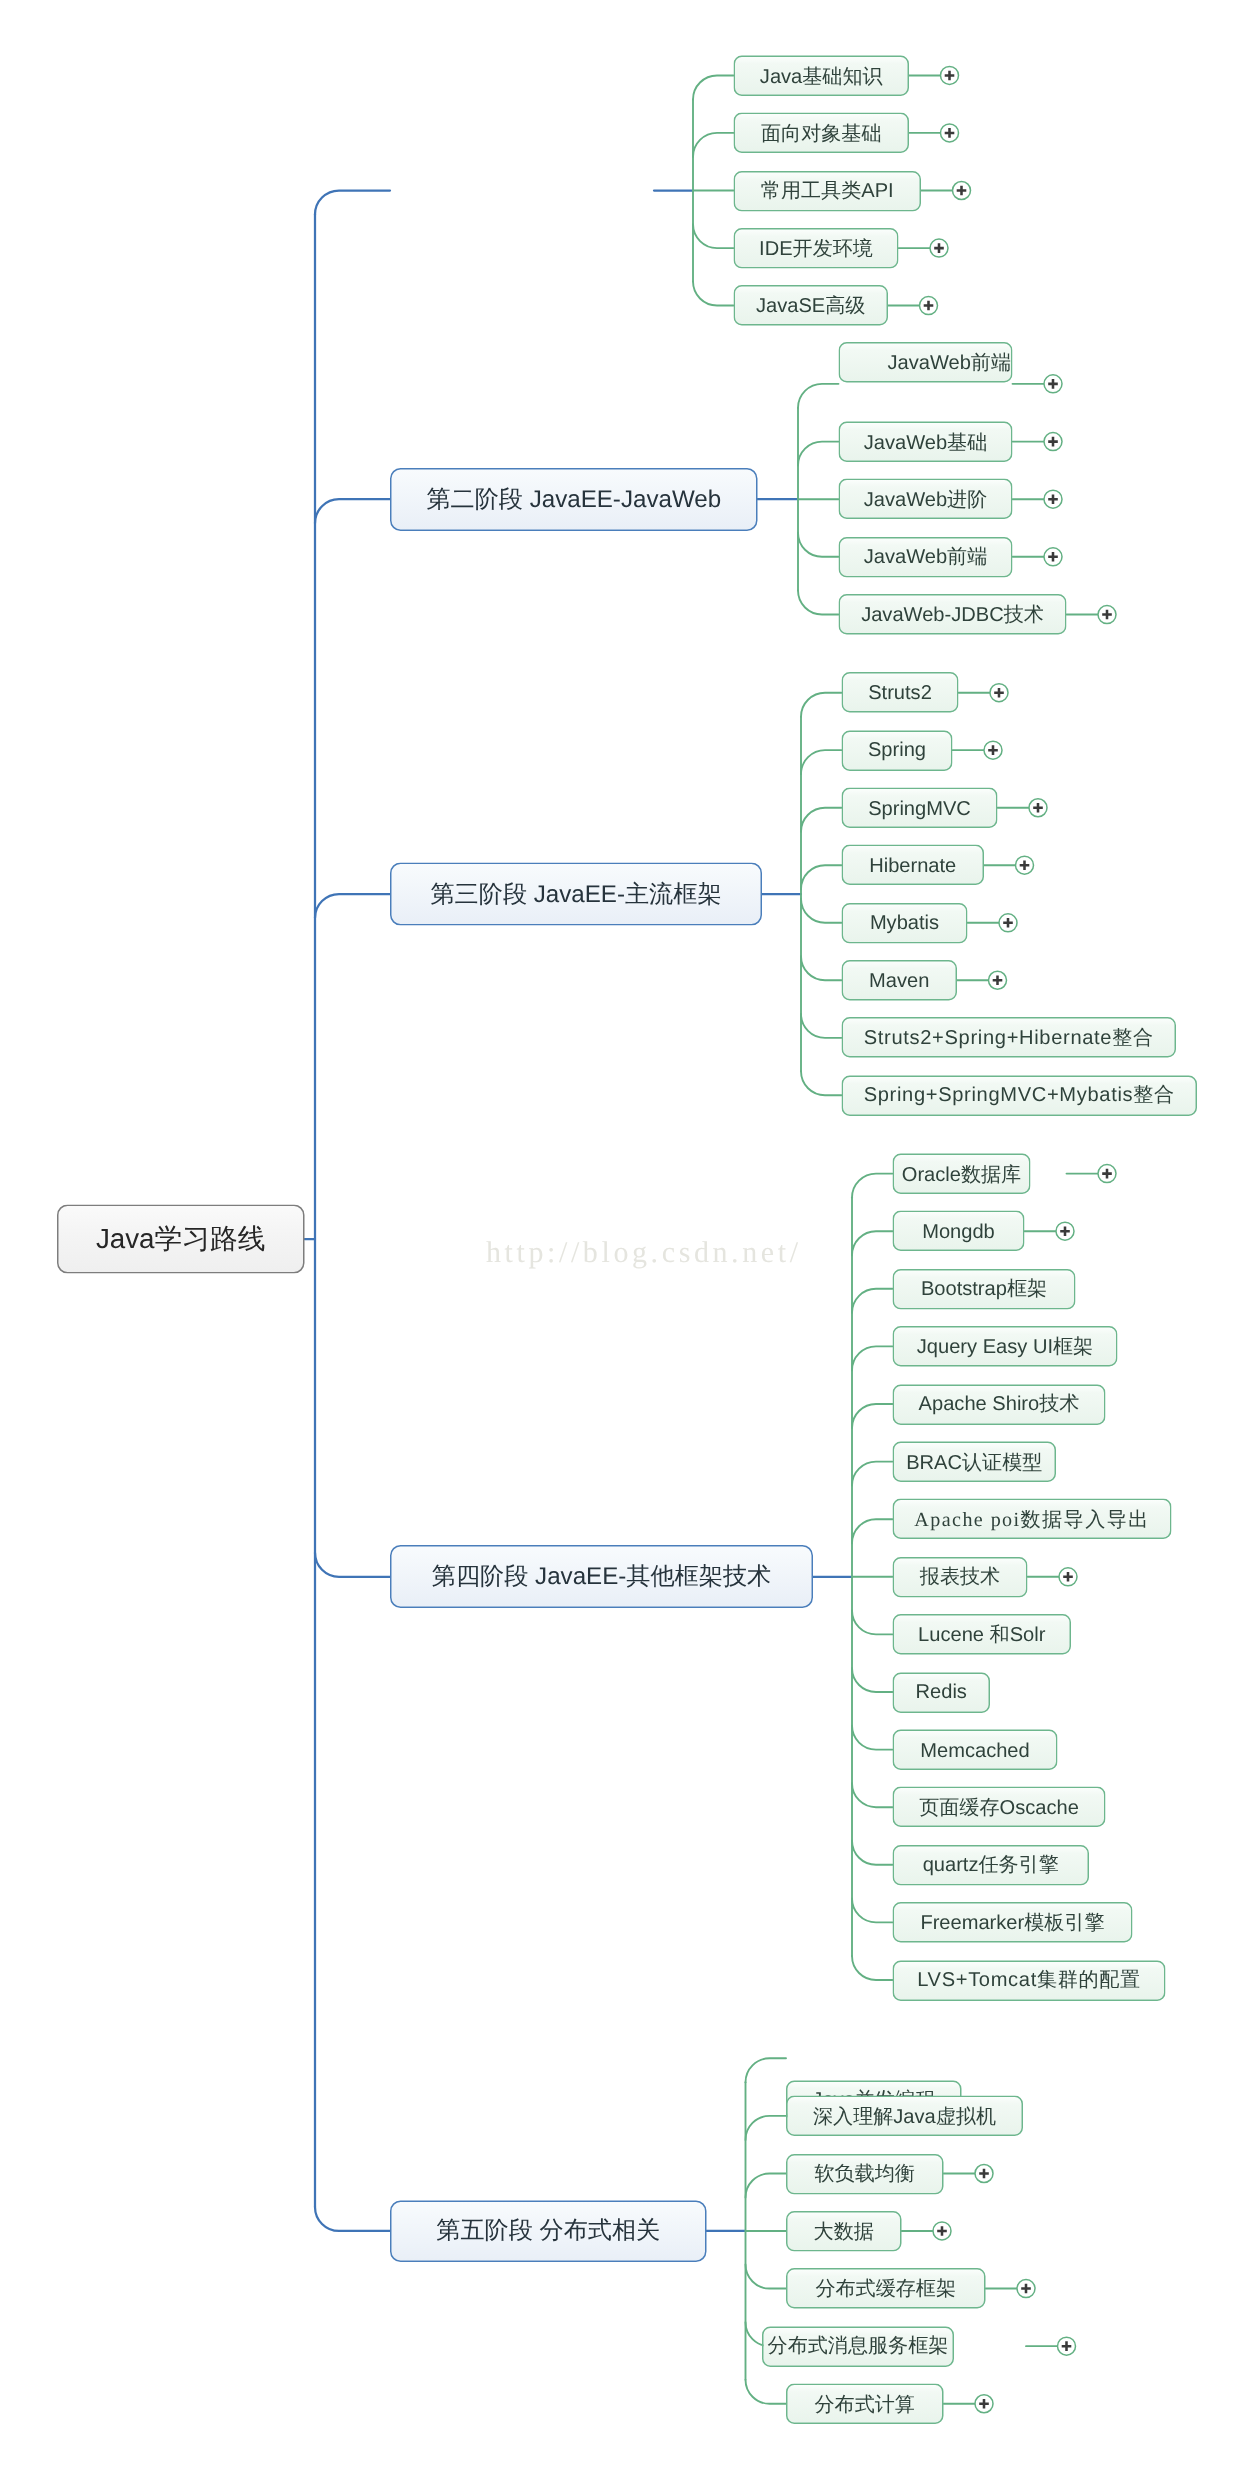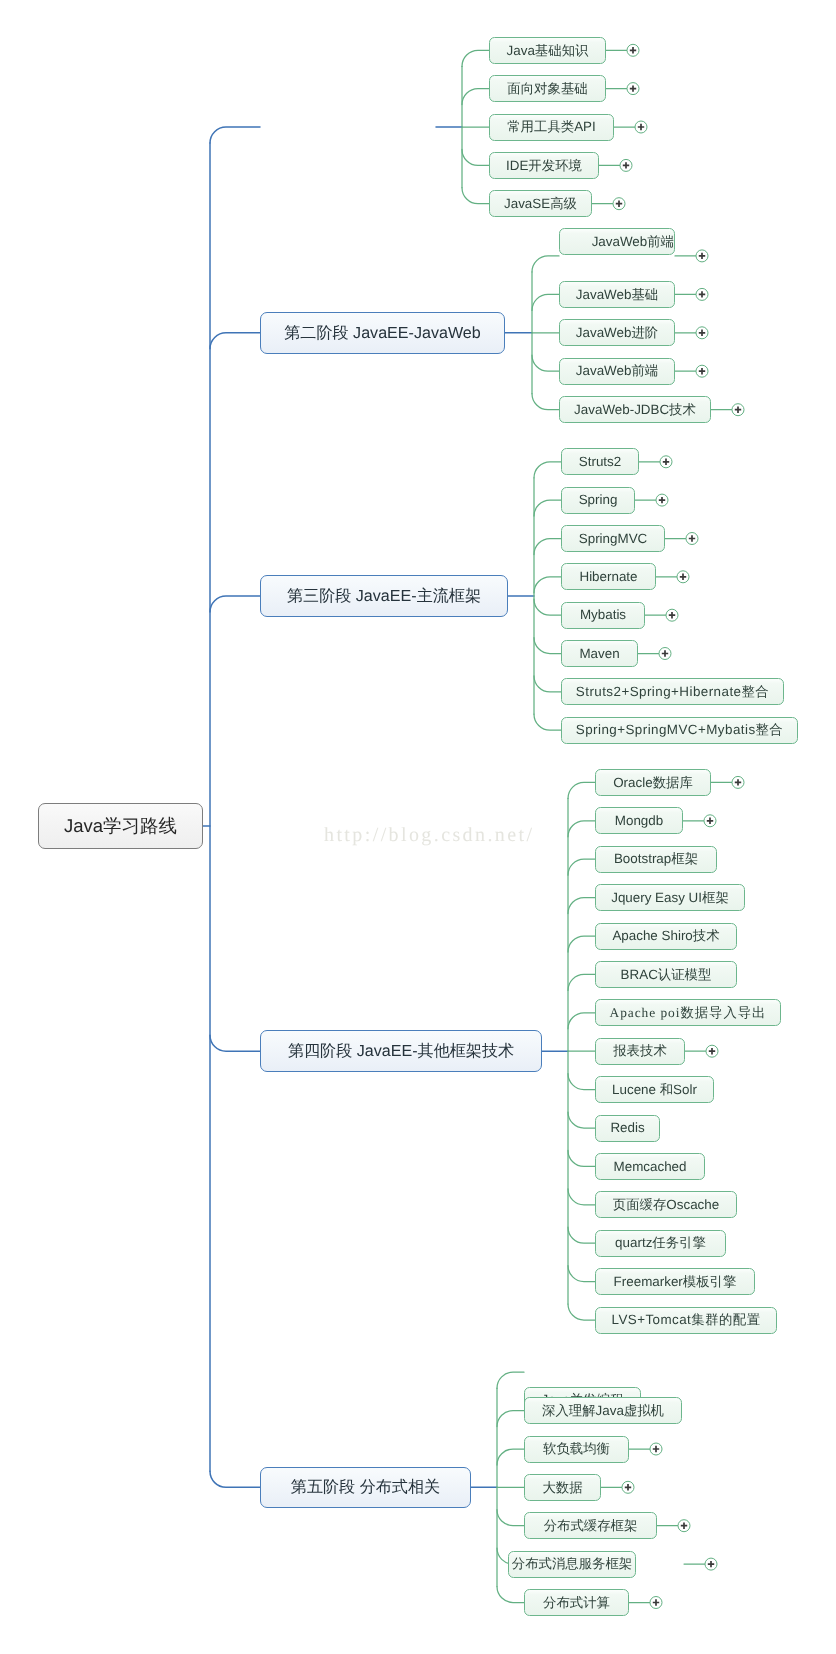--- a/index.html
+++ b/index.html
@@ -271,36 +271,36 @@
     </div>
     <div class="node leaf" style="left: 561px; top: 678.4px; width: 223px; height: 27px;">
       <span style="letter-spacing: 0.45px;">Struts2+Spring+Hibernate整合</span>
     </div>
     <div class="node leaf" style="left: 561px; top: 716.7px; width: 237px; height: 27px;">
       <span style="letter-spacing: 0.45px;">Spring+SpringMVC+Mybatis整合</span>
     </div>
     <div class="node stage" style="left: 260px; top: 1030.45px; width: 282px; height: 41.5px;">
       <span>第四阶段 JavaEE-其他框架技术</span>
     </div>
-    <div class="node leaf" style="left: 595px; top: 768.9px; width: 116px; height: 27px;">
+    <div class="node leaf" style="left: 595px; top: 768.9px; width: 92px; height: 27px;">
       <span>Oracle数据库</span>
     </div>
     <div class="node leaf" style="left: 595px; top: 807.3px; width: 88px; height: 27px;">
       <span>Mongdb</span>
     </div>
     <div class="node leaf" style="left: 595px; top: 845.7px; width: 122px; height: 27px; text-align: center;">
       <span>Bootstrap框架</span>
     </div>
     <div class="node leaf" style="left: 595px; top: 884.1px; width: 150px; height: 27px; align-items: center;">
       <span>Jquery Easy UI框架</span>
     </div>
     <div class="node leaf" style="left: 595px; top: 922.5px; width: 142px; height: 27px;">
       <span>Apache Shiro技术</span>
     </div>
-    <div class="node leaf" style="left: 595px; top: 960.9px; width: 142px; height: 27px;">
+    <div class="node leaf" style="left: 595px; top: 960.9px; width: 109px; height: 27px;">
       <span>BRAC认证模型</span>
     </div>
     <div class="node leaf" style="left: 595px; top: 999.3px; width: 186px; height: 27px;">
       <span class="cjk-serif">Apache poi数据导入导出</span>
     </div>
     <div class="node leaf" style="left: 595px; top: 1037.7px; width: 90px; height: 27px;">
       <span>报表技术</span>
     </div>
     <div class="node leaf" style="left: 595px; top: 1076.1px; width: 119px; height: 27px;">
       <span>Lucene 和Solr</span>

